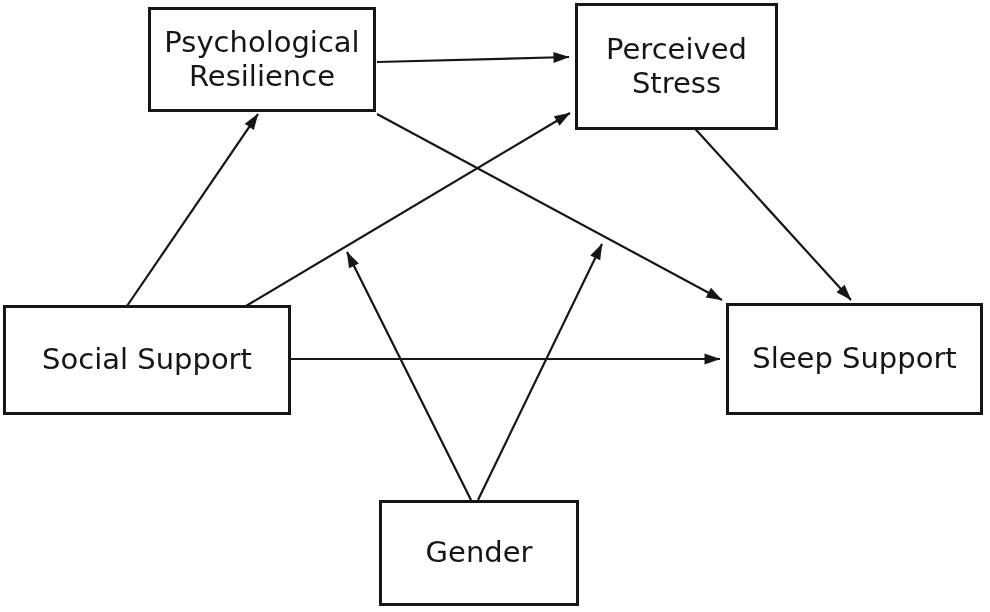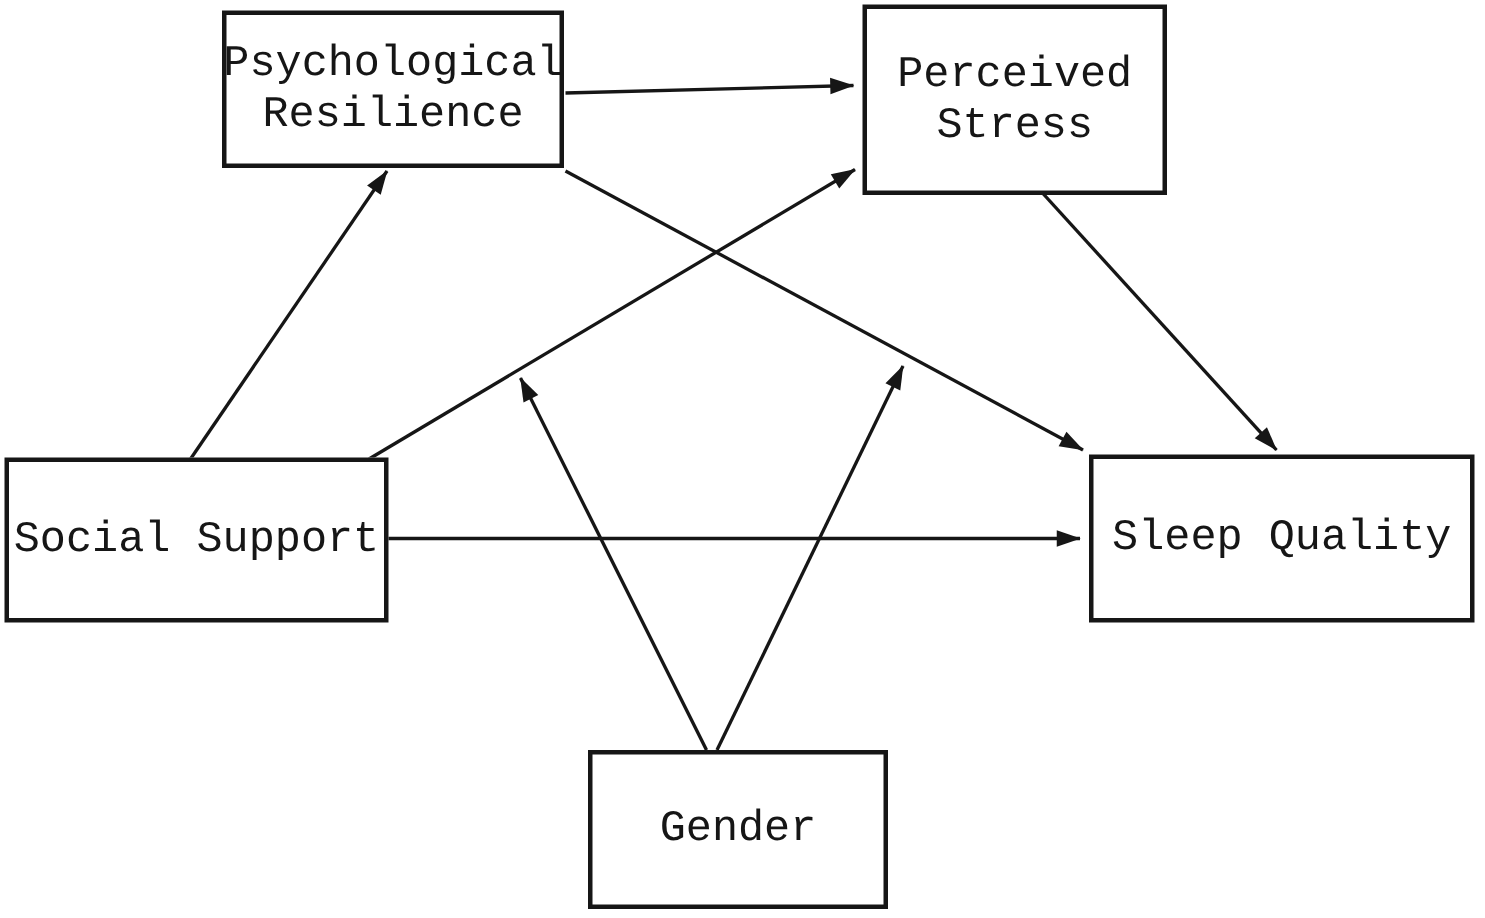--- a/index.html
+++ b/index.html
@@ -36,21 +36,20 @@
     justify-content: center;
     text-align: center;
     color: #161616;
     font-size: 29px;
     line-height: 1.17;
     letter-spacing: 0px;
   }
   .node span {
     display: block;
     padding: 0 2px;
-    font-family: Liberation Mono, monospace;
   }
 </style>
 </head>
 <body>
 
 <div class="canvas">
 
   <svg class="edges" viewBox="0 0 990 612" xmlns="http://www.w3.org/2000/svg">
     <defs>
       <marker id="arrow" viewBox="0 0 18 13" markerWidth="18" markerHeight="13" refX="16.5" refY="6.5" orient="auto" markerUnits="userSpaceOnUse">
@@ -69,25 +68,25 @@
   </svg>
 
   <div class="node" style="left:148px; top:7px; width:228px; height:105px;">
     <span>Psychological Resilience</span>
   </div>
 
   <div class="node" style="left:575px; top:3px; width:203px; height:127px;">
     <span>Perceived Stress</span>
   </div>
 
-  <div class="node" style="left:3px; top:305px; width:256px; height:110px;">
+  <div class="node" style="left:3px; top:305px; width:288px; height:110px;">
     <span>Social Support</span>
   </div>
 
   <div class="node" style="left:726px; top:303px; width:257px; height:112px;">
-    <span>Sleep Quality</span>
+    <span>Sleep Support</span>
   </div>
 
-  <div class="node" style="left:392px; top:500px; width:200px; height:106px;">
+  <div class="node" style="left:379px; top:500px; width:200px; height:106px;">
     <span>Gender</span>
   </div>
 
 </div>
 
 </body></html>

